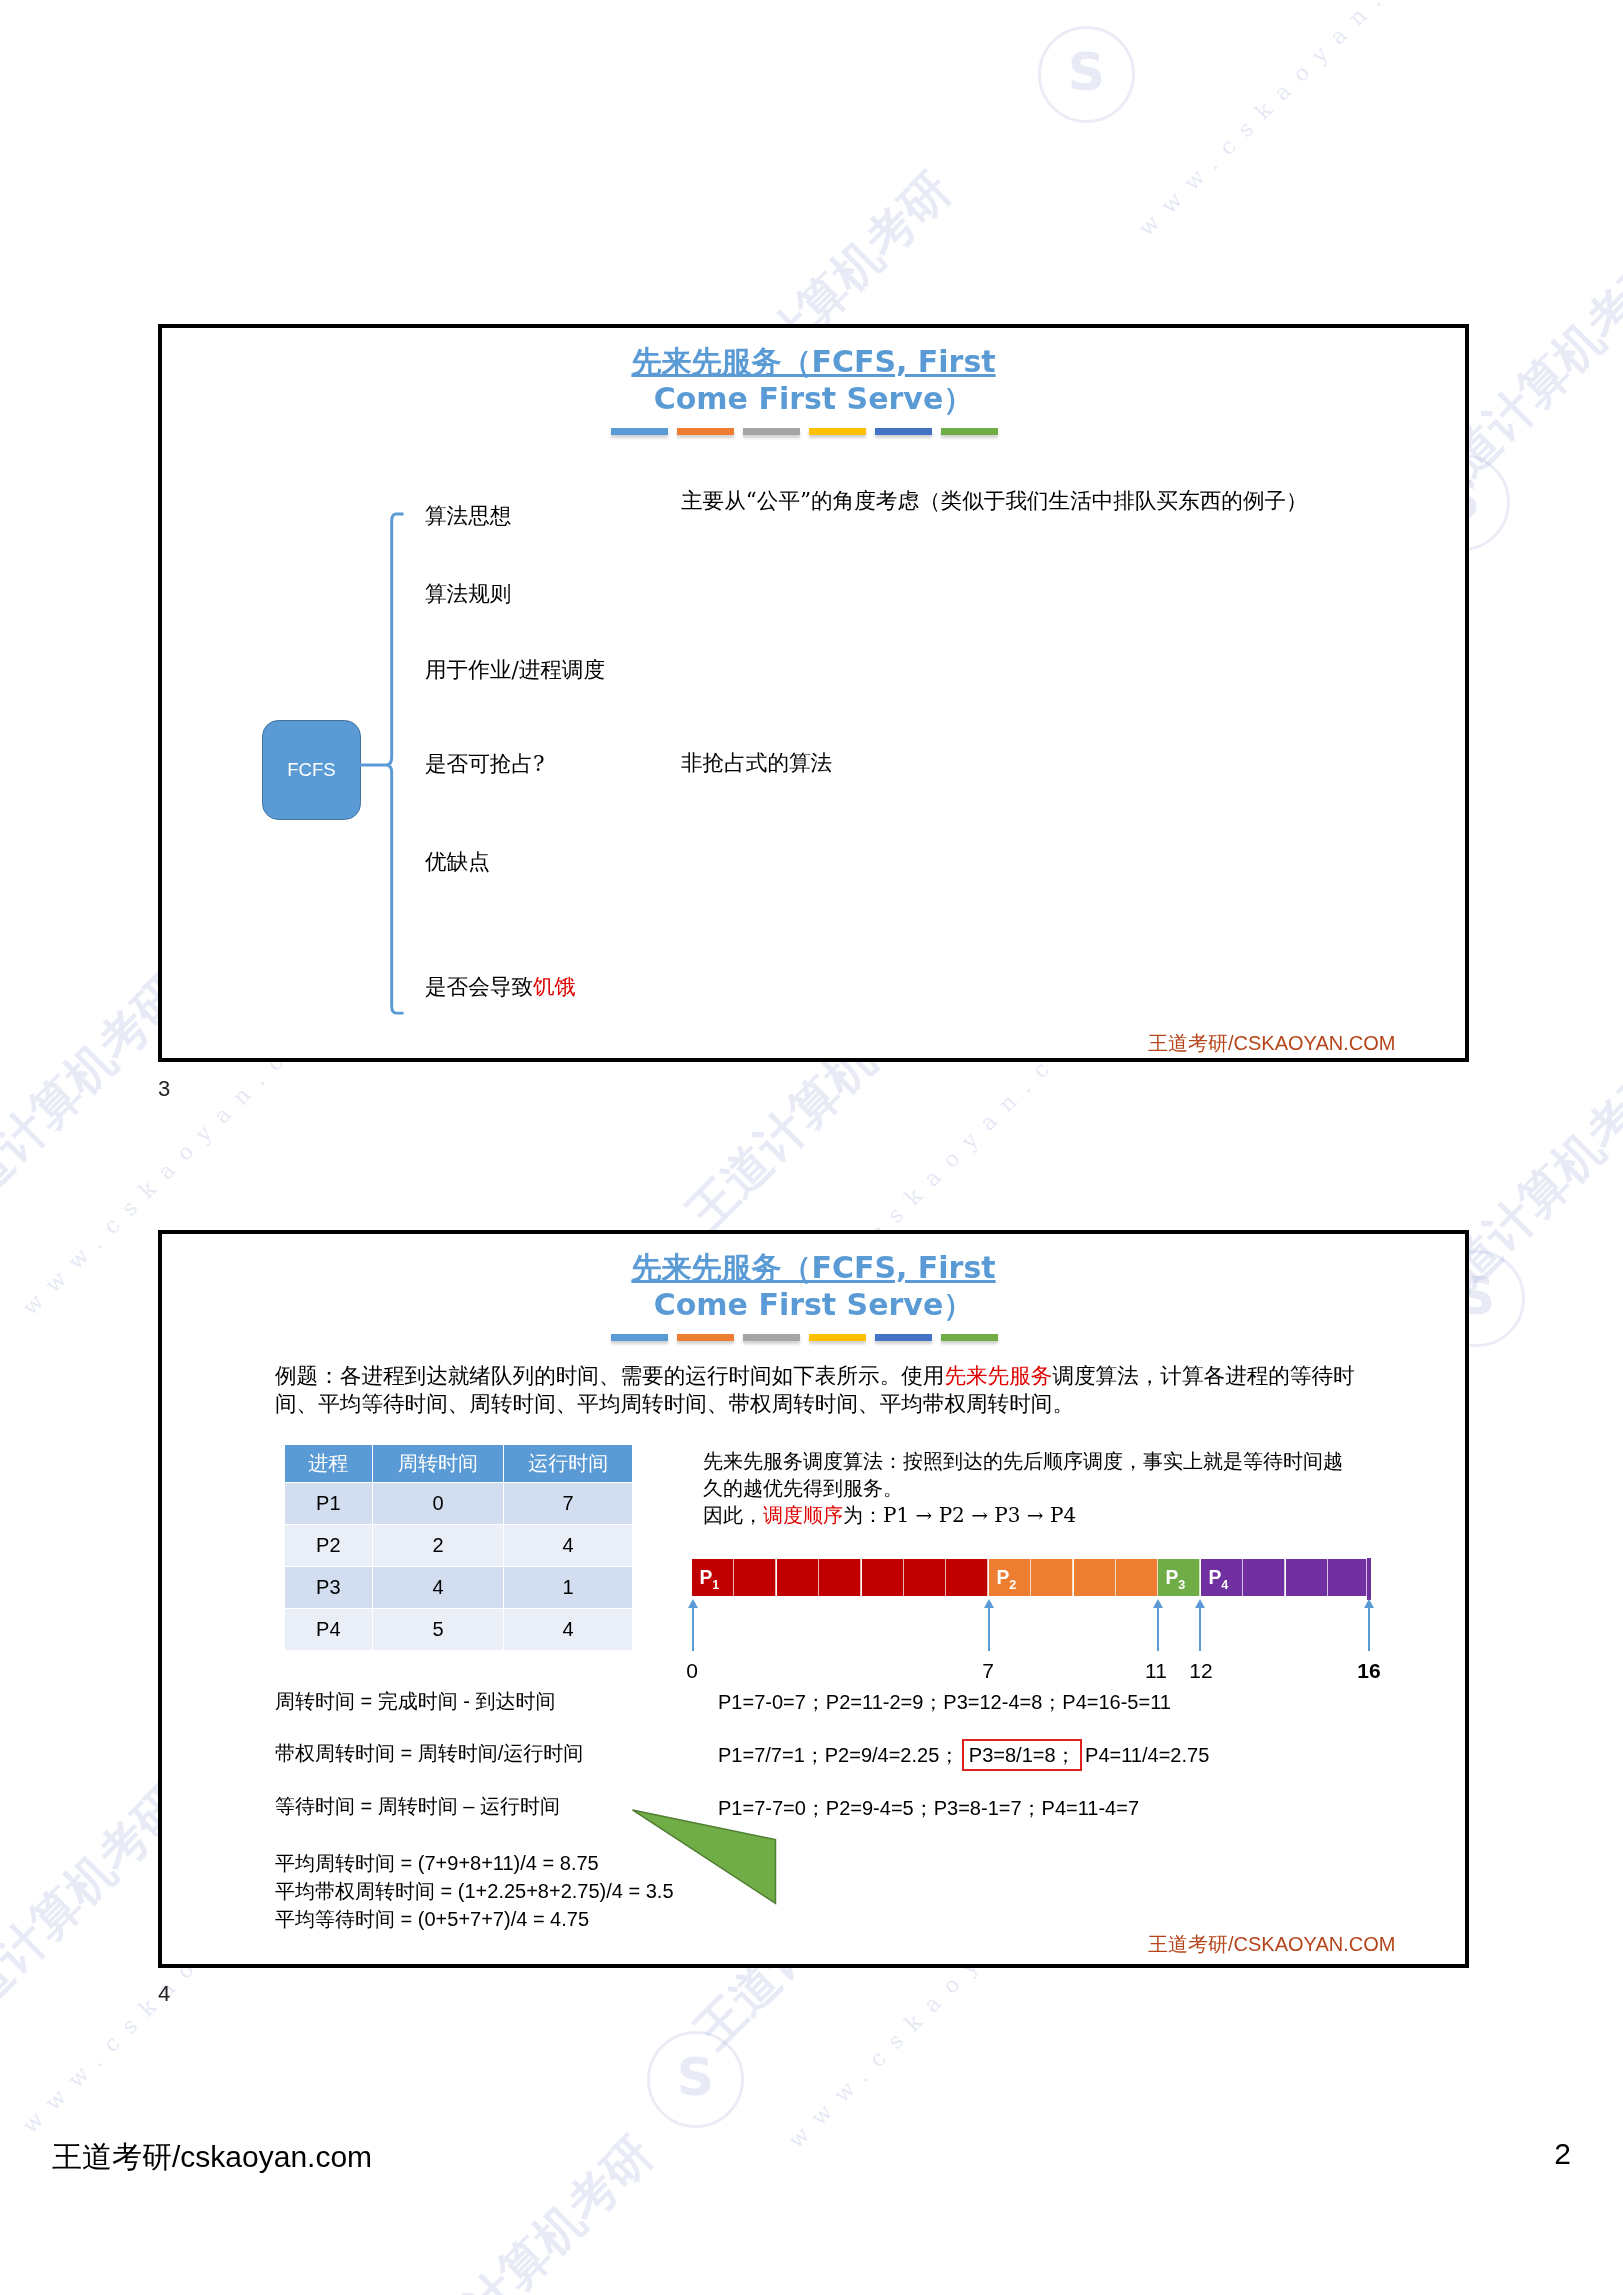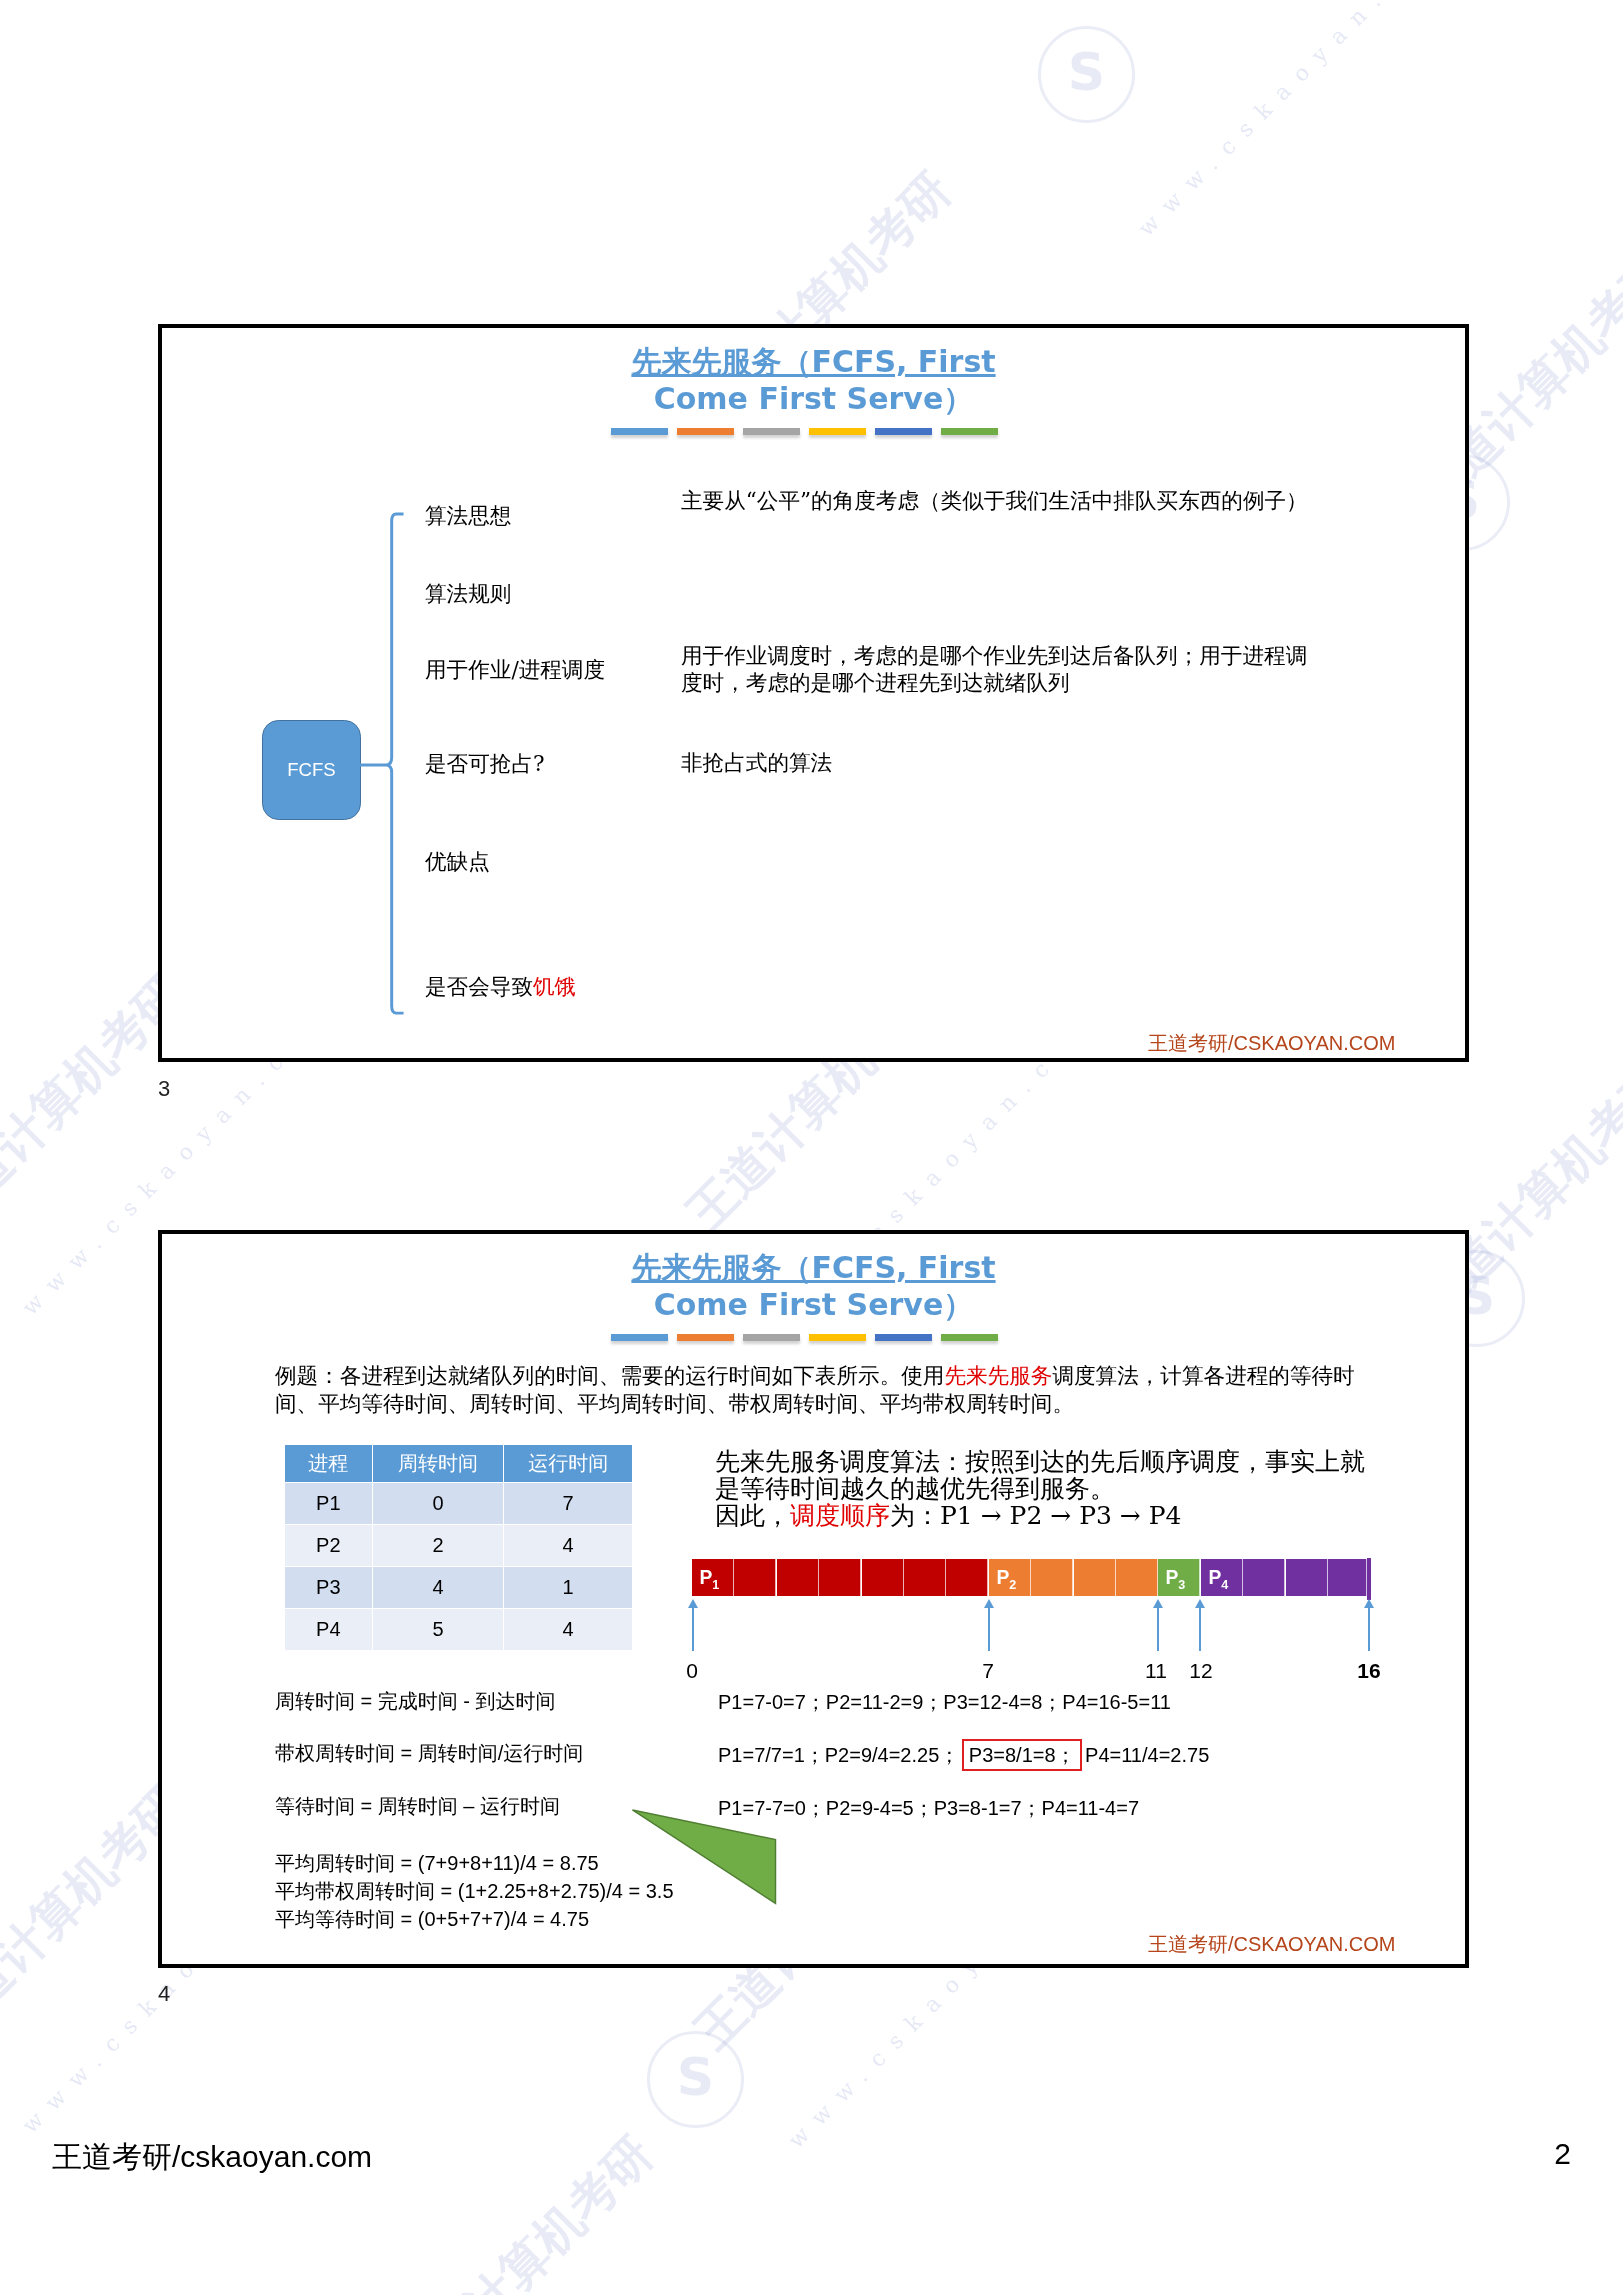--- a/index.html
+++ b/index.html
@@ -99,21 +99,20 @@
   <svg class="abs" style="left:197px;top:184px;" width="52" height="506" viewBox="0 0 70 680">
     <path d="M60,2 L50,2 Q44,2 44,12 L44,330 Q44,340 36,340 L0,340 M36,340 Q44,340 44,350 L44,664 Q44,674 50,674 L60,674" fill="none" stroke="#5b9bd5" stroke-width="4"></path>
   </svg>
 
   <div class="s1-label serif" style="top:173px;text-align:center;">算法思想</div>
   <div class="s1-desc serif" style="top:159px;">主要从“公平”的角度考虑（类似于我们生活中排队买东西的例子）</div>
 
   <div class="s1-label serif" style="top:251px;">算法规则</div>
 
   <div class="s1-label serif" style="top:327px;">用于作业/进程调度</div>
-  <div class="s1-desc serif" style="top:314px;">用于作业调度时，考虑的是哪个作业先到达后备队列；用于进程调度时，考虑的是哪个进程先到达就绪队列</div>
 
   <div class="s1-label serif" style="top:421px;">是否可抢占?</div>
   <div class="s1-desc serif" style="top:421px;">非抢占式的算法</div>
 
   <div class="s1-label serif" style="top:519px;">优缺点</div>
 
   <div class="s1-label serif" style="top:644px;">
     <span>是否会导致</span><span class="red">饥饿</span>
   </div>
 
@@ -164,21 +163,21 @@
         <td>1</td>
       </tr>
       <tr class="even">
         <td>P4</td>
         <td>5</td>
         <td>4</td>
       </tr>
     </tbody>
   </table>
 
-  <div class="abs serif" style="left:553px;top:214px;width:655px;font-size:25px;line-height:27px;">
+  <div class="abs serif" style="left:541px;top:214px;width:655px;font-size:20px;line-height:27px;">
     <div>先来先服务调度算法：按照到达的先后顺序调度，事实上就是等待时间越久的越优先得到服务。</div>
     <div>
       <span>因此，</span><span class="red">调度顺序</span><span>为：P1 → P2 → P3 → P4</span>
     </div>
   </div>
 
   <div class="abs" style="left:530px;top:325px;width:679px;height:37px;">
     <div class="gantt-cell" style="left:0;width:42px;background:#c00000;">P<sub>1</sub></div>
     <div class="gantt-cell" style="left:42px;width:42px;background:#c00000;"></div>
     <div class="gantt-cell" style="left:85px;width:42px;background:#c00000;"></div>

